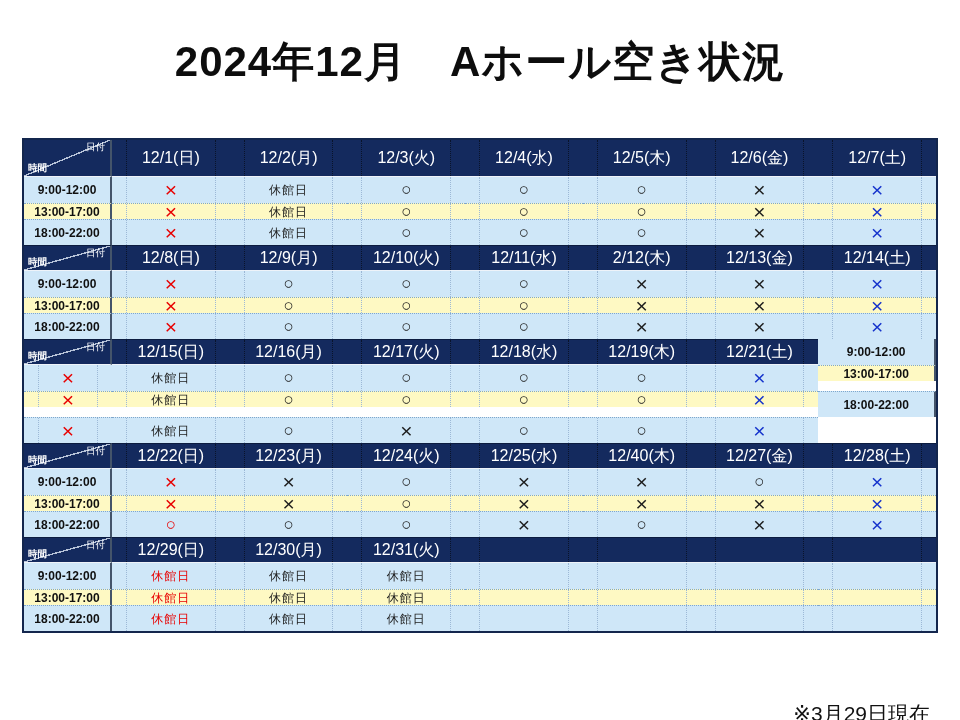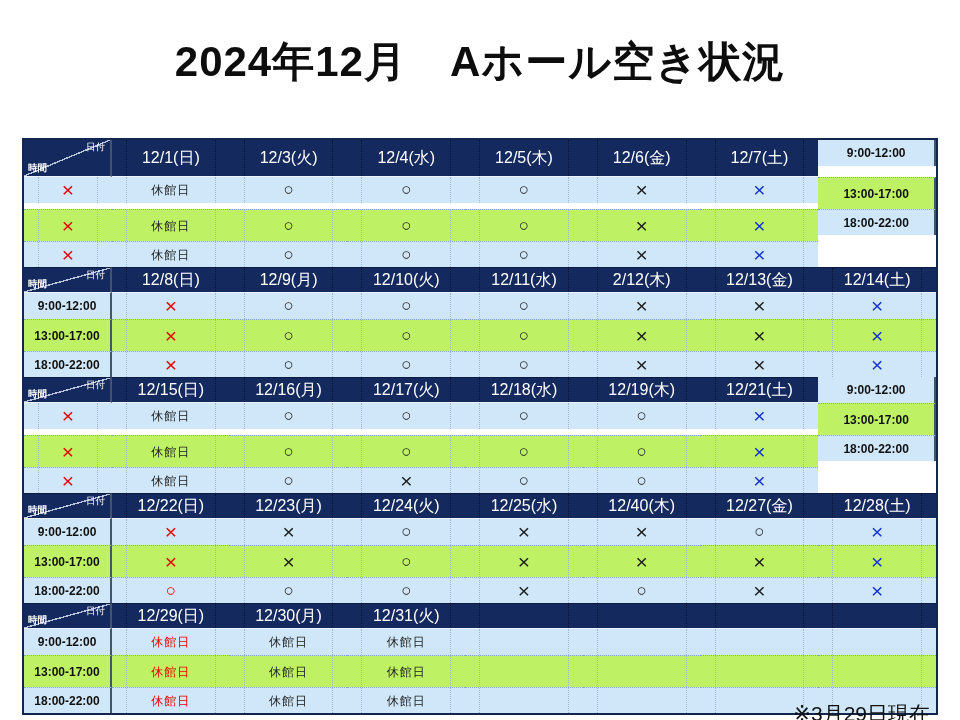--- a/index.html
+++ b/index.html
@@ -51,21 +51,21 @@
       transparent calc(50% - 0.7px),
       #b7c3d8 calc(50% - 0.7px),
       #b7c3d8 calc(50% + 0.7px),
       transparent calc(50% + 0.7px));
   }
   .corner-date{position:absolute;top:1px;right:5px;font-size:9.5px;font-weight:normal;color:#fff;}
   .corner-time{position:absolute;bottom:1px;left:4px;font-size:9.5px;font-weight:bold;color:#fff;}
 
   
   .rb{background:var(--rowblue,#cfe7f8);height:26px;}
-  .rw{background:#bef264;height:32px;}
+  .rw{background:#fef9c3;height:16px;}
   .sep{border-top:1px dotted #7fa7cc;}
 
   .tc{
     font-weight:bold;font-size:12px;color:#101010;
     border-right:2px solid #44546a;white-space:nowrap;
   }
   .dc::before,.dc::after{
     content:"";position:absolute;top:0;bottom:0;width:0;
     border-left:1px dotted #9cb8d6;
   }
@@ -88,20 +88,21 @@
 
 <div class="page">
   <h1 class="title">2024年12月　Aホール空き状況</h1>
   <div class="table" id="table">
       <div class="grp first">
         <div class="c hc corner">
           <span class="corner-date">日付</span>
           <span class="corner-time">時間</span>
         </div>
         <div class="c hc">12/1(日)</div>
+        <div class="c hc">12/2(月)</div>
         <div class="c hc">12/3(火)</div>
         <div class="c hc">12/4(水)</div>
         <div class="c hc">12/5(木)</div>
         <div class="c hc">12/6(金)</div>
         <div class="c hc">12/7(土)</div>
         <div class="c tc rb">9:00-12:00</div>
         <div class="c dc rb">
           <span class="sx" style="color: rgb(232, 0, 0);">×</span>
         </div>
         <div class="c dc rb">

